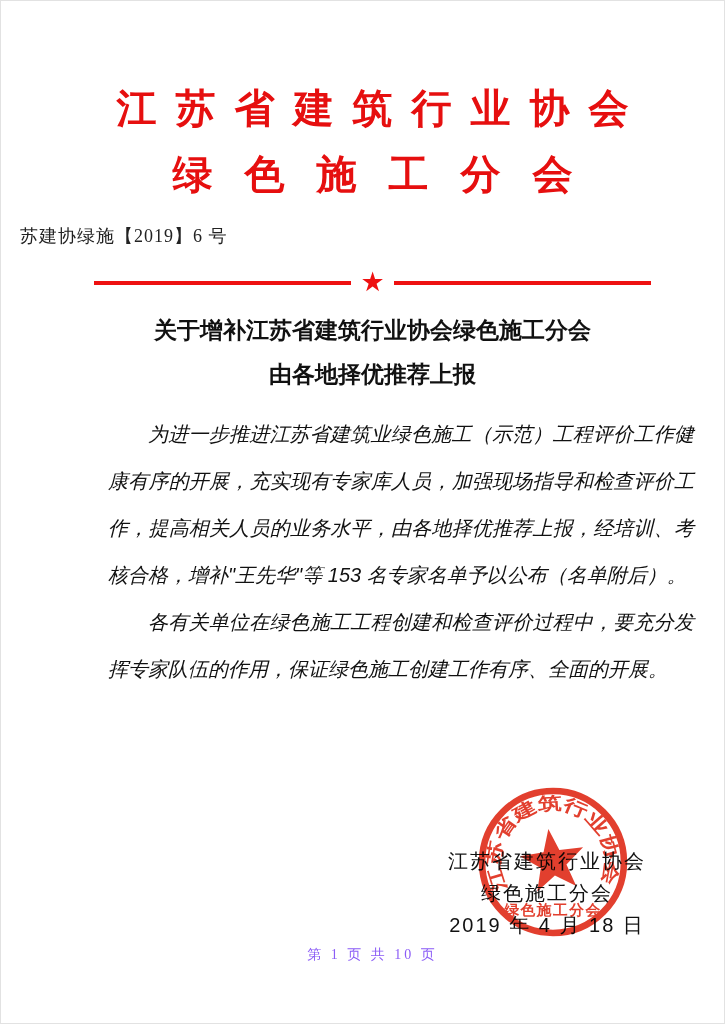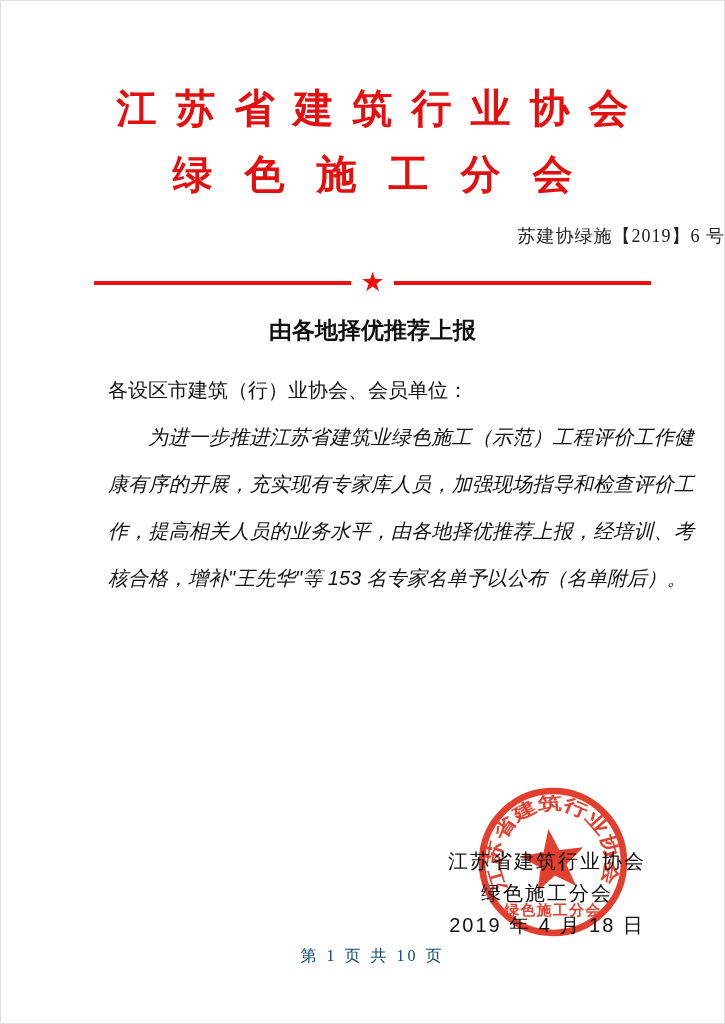--- a/index.html
+++ b/index.html
@@ -33,21 +33,21 @@
     color: #e60f0f;
     font-weight: bold;
     font-size: 40px;
     line-height: 46px;
     letter-spacing: 32px;
     padding-left: 32px;
     white-space: nowrap;
   }
   .doc-number {
     margin-top: 26px;
-    text-align: right;
+    text-align: left;
     font-size: 18px;
     color: #222;
     letter-spacing: 1px;
   }
 
   
   .red-rule {
     margin: 22px 74px 0 74px;
     display: flex;
     align-items: center;
@@ -111,48 +111,49 @@
     opacity: 0.93;
     pointer-events: none;
   }
 
   
   .page-footer {
     position: absolute;
     left: 0; right: 0;
     top: 946px;
     text-align: center;
-    font-size: 16px;
+    font-size: 14px;
     letter-spacing: 3px;
-    color: #0c4a6e;
+    color: #8b5cf6;
   }
 </style>
 </head>
 <body>
 
 <div class="doc">
 
   <div class="org-line1">江苏省建筑行业协会</div>
   <div class="org-line2">绿色施工分会</div>
 
   <div class="doc-number">苏建协绿施【2019】6 号</div>
 
   <div class="red-rule">
     <div class="bar"></div>
     <span class="star">★</span>
     <div class="bar"></div>
   </div>
 
   <div class="doc-title">
+    <div>关于增补江苏省建筑行业协会绿色施工分会</div>
     <div>由各地择优推荐上报</div>
   </div>
 
   <div class="body-text">
-    <p>各设区市建筑（行）业协会、会员单位：</p>
     <p class="indent">为进一步推进江苏省建筑业绿色施工（示范）工程评价工作健康有序的开展，充实现有专家库人员，加强现场指导和检查评价工作，提高相关人员的业务水平，由各地择优推荐上报，经培训、考核合格，增补"王先华"等 153 名专家名单予以公布（名单附后）。</p>
+    <p class="indent">各有关单位在绿色施工工程创建和检查评价过程中，要充分发挥专家队伍的作用，保证绿色施工创建工作有序、全面的开展。</p>
   </div>
 
   <div class="signature">
     <div>江苏省建筑行业协会</div>
     <div>绿色施工分会</div>
     <div>2019 年 4 月 18 日</div>
   </div>
 
   <svg class="seal" viewBox="0 0 150 150" xmlns="http://www.w3.org/2000/svg">
     <defs>

